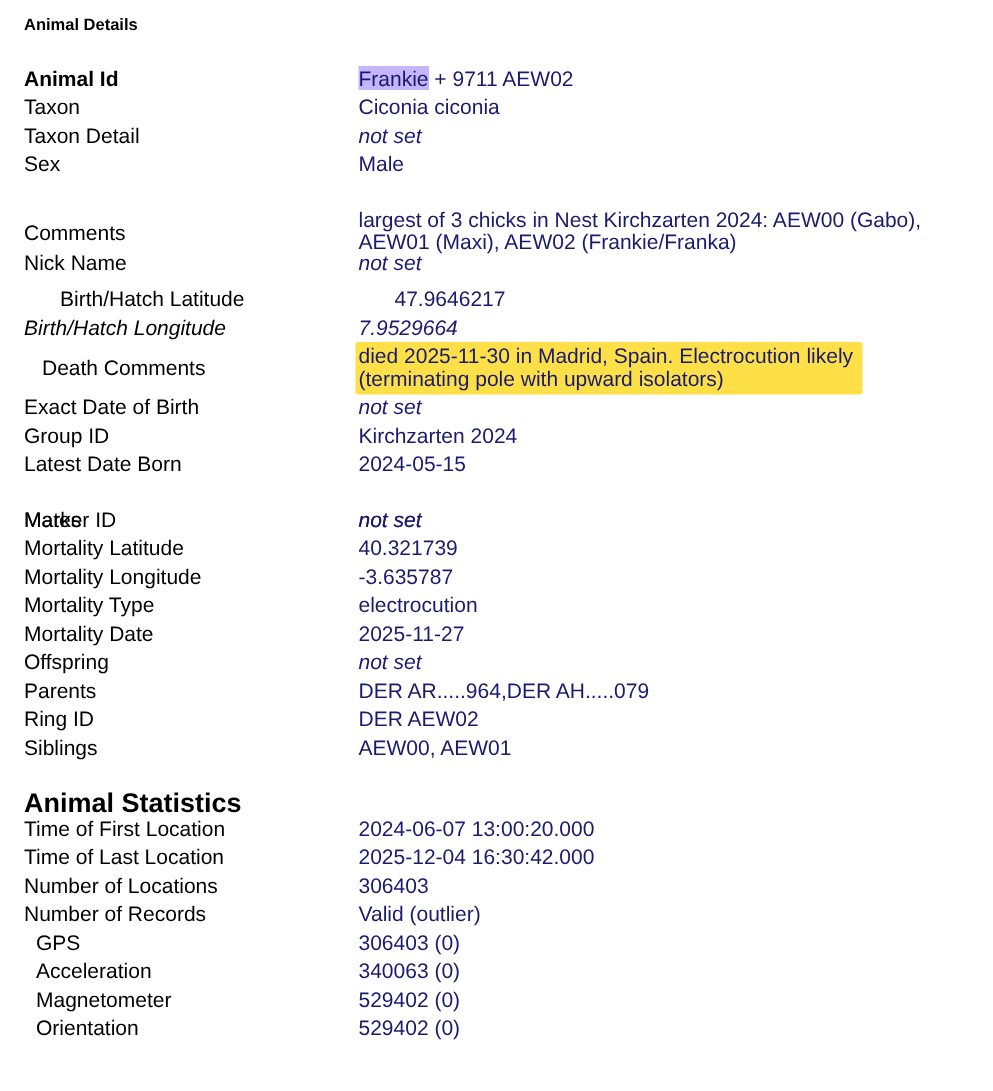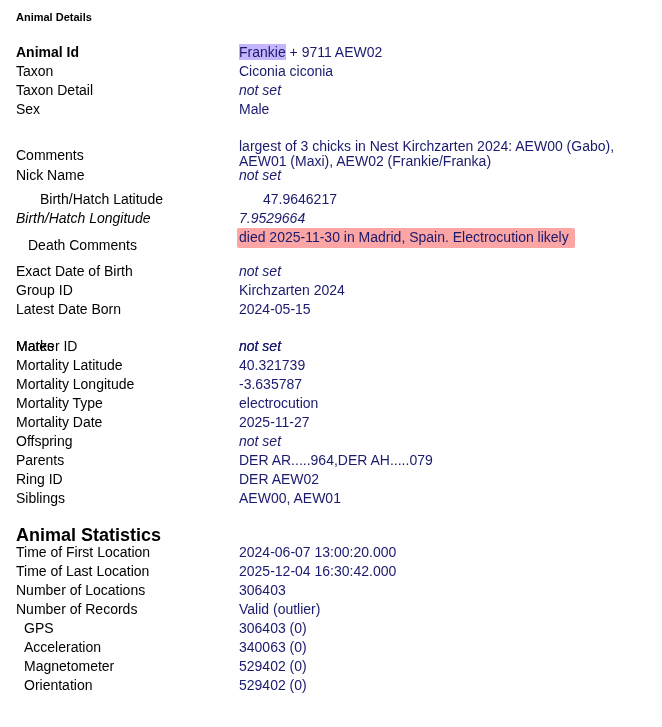--- a/index.html
+++ b/index.html
@@ -14,21 +14,21 @@
     font-weight: bold; font-size: 11px; color: #000;
   }
   .row { position: absolute; left: 16px; width: 640px; height: 19px; }
   .label { position: absolute; left: 0; top: 0; color: #000; white-space: nowrap; }
   .label.bold { font-weight: bold; }
   .label.indent { left: 8px; }
   .value { position: absolute; left: 223px; top: 0; color: #1a1a6e; white-space: nowrap; }
   .value.notset { font-style: italic; }
   .value.multi { white-space: normal; width: 400px; line-height: 15px; }
   .hl { background: #c4b5fd; margin-top: 25px; }
-  .hl-block { background: #fca5a5; padding: 2px 6px 3px 2px; margin-left: -2px; display: inline-block; border-radius: 2px; }
+  .hl-block { background: #fde047; padding: 2px 6px 3px 2px; margin-left: -2px; display: inline-block; border-radius: 2px; }
 </style>
 </head>
 <body>
 
 <div class="section-title" style="top:11px;">Animal Details</div>
 
 <div class="row" style="top:44px;">
   <span class="label bold">Animal Id</span>
   <span class="value"><span class="hl">Frankie</span><span> + 9711 AEW02</span></span>
 </div>
@@ -57,21 +57,21 @@
   <span class="label">Birth/Hatch Latitude</span>
   <span class="value">47.9646217</span>
 </div>
 <div class="row" style="top:210px;font-style:italic;">
   <span class="label">Birth/Hatch Longitude</span>
   <span class="value">7.9529664</span>
 </div>
 <div class="row" style="top:228px; height:36px;">
   <span class="label" style="top:9px;margin-left:12px;">Death Comments</span>
   <span class="value" style="top:0;">
-    <span class="hl-block" style="line-height:15px;"><span>died 2025-11-30 in Madrid, Spain. Electrocution likely</span><br></span>
+    <span class="hl-block" style="line-height:15px;"><span>died 2025-11-30 in Madrid, Spain. Electrocution likely</span><br><span>(terminating pole with upward isolators)</span></span>
   </span>
 </div>
 <div class="row" style="top:263px;">
   <span class="label">Exact Date of Birth</span>
   <span class="value notset">not set</span>
 </div>
 <div class="row" style="top:282px;">
   <span class="label">Group ID</span>
   <span class="value">Kirchzarten 2024</span>
 </div>

